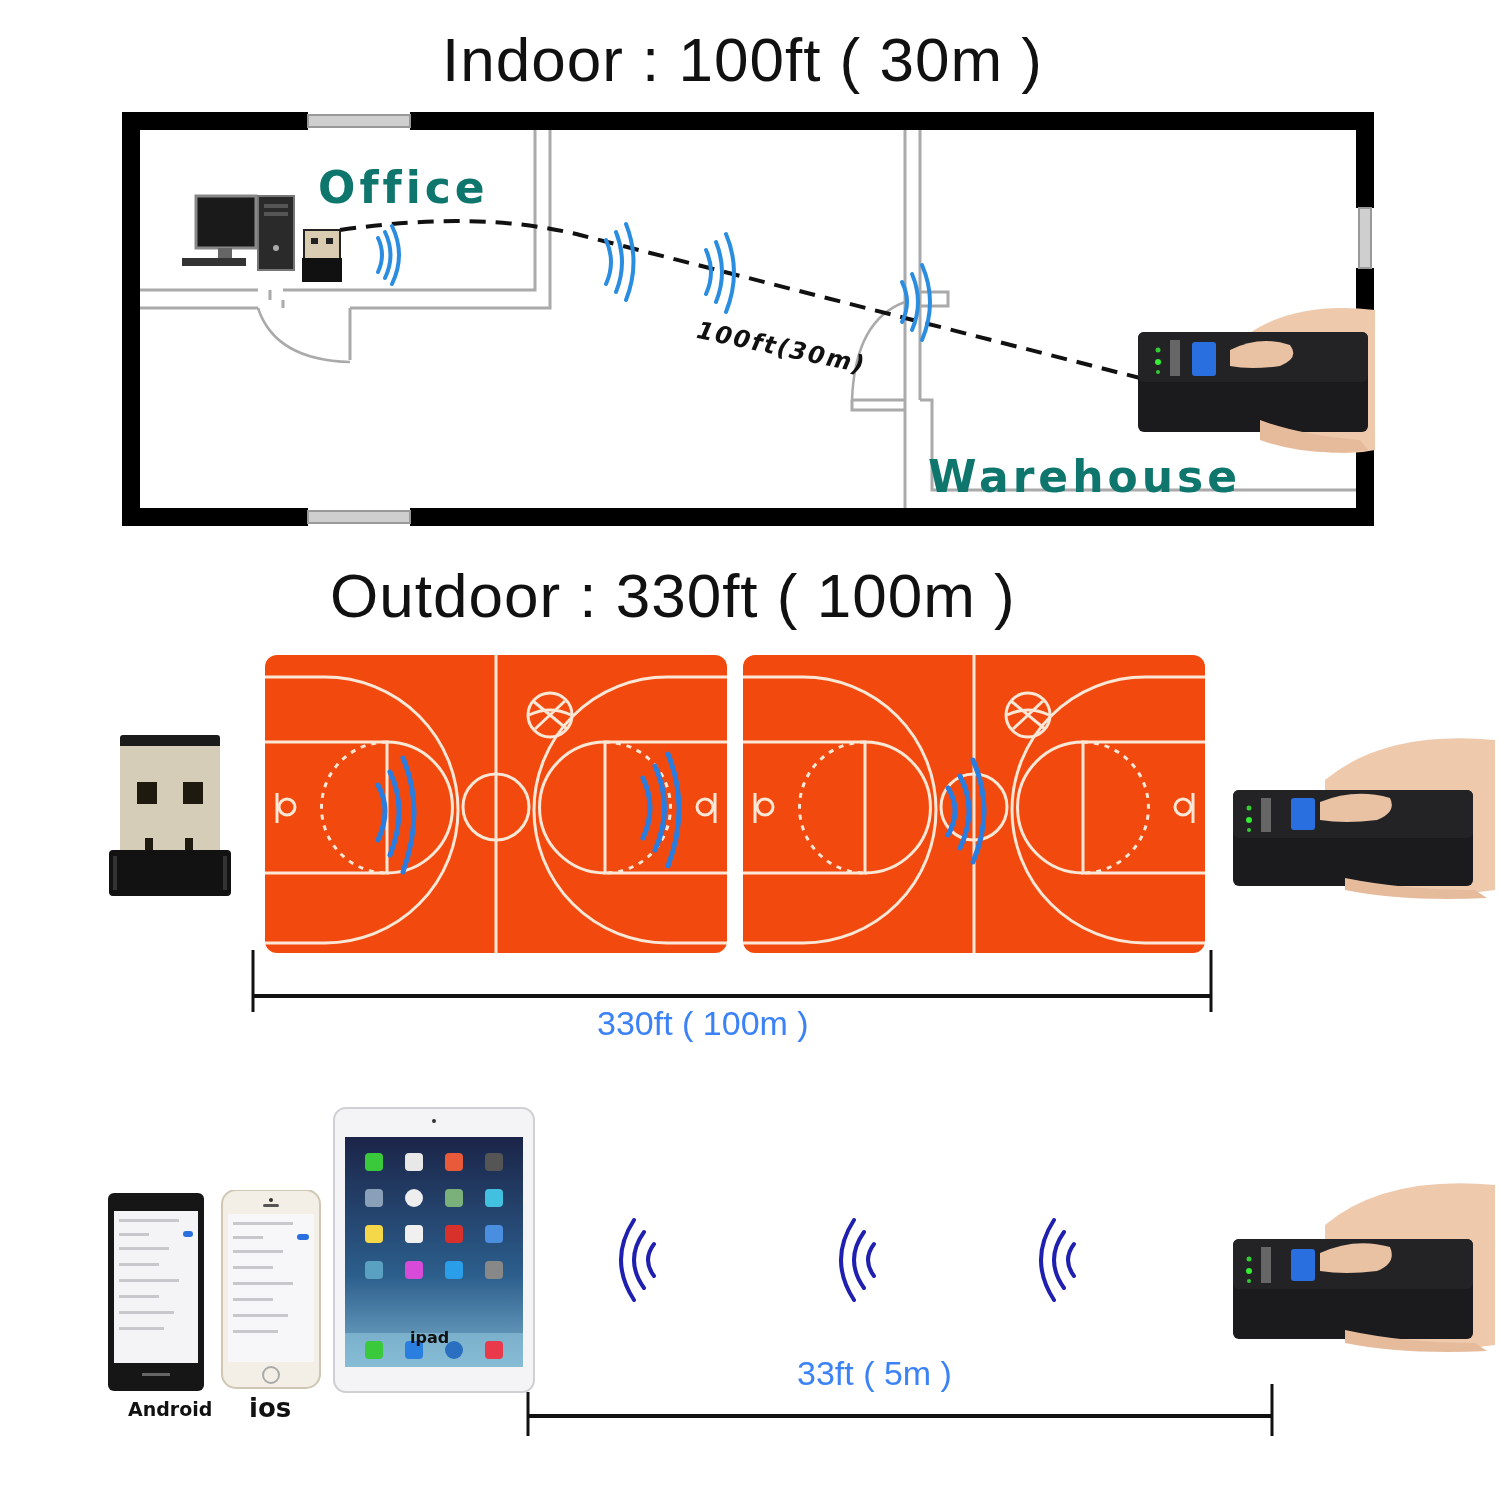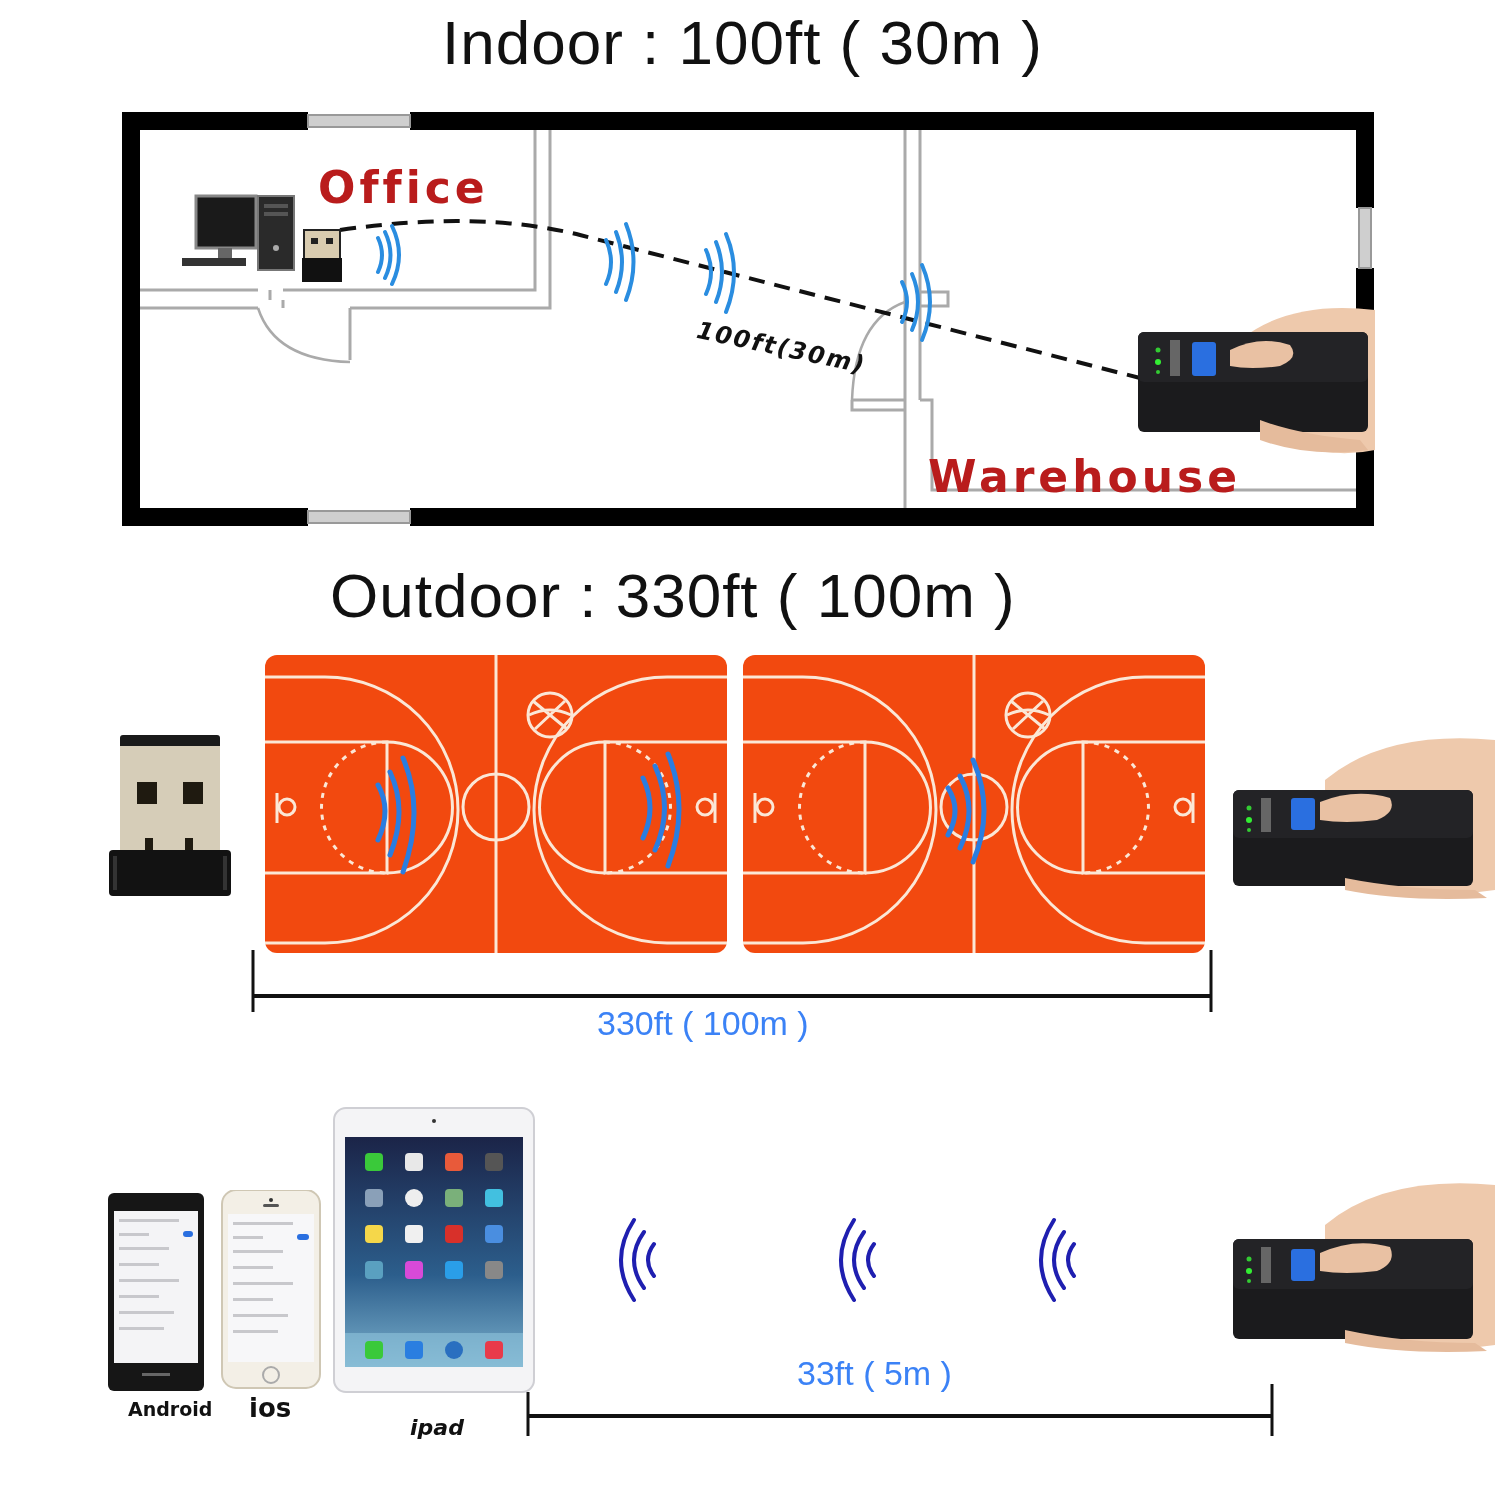--- a/index.html
+++ b/index.html
@@ -1,27 +1,27 @@
 <!DOCTYPE html>
 <html><head>
   <meta charset="utf-8">
   <style>
     html, body { margin: 0; padding: 0; background: #ffffff; }
     body { width: 1500px; height: 1500px; position: relative; overflow: hidden; font-family: "Liberation Sans", sans-serif; }
     .abs { position: absolute; }
     .title { font-family: "Liberation Sans", sans-serif; color: #111; font-size: 62px; white-space: nowrap; letter-spacing: 1px; }
-    .room-label { font-family: "DejaVu Sans", sans-serif; font-weight: bold; color: #b91c1c; font-size: 44px; letter-spacing: 4px; white-space: nowrap; }
+    .room-label { font-family: "DejaVu Sans", sans-serif; font-weight: bold; color: #0f766e; font-size: 44px; letter-spacing: 4px; white-space: nowrap; }
     .dist-label { font-family: "Liberation Sans", sans-serif; color: #3b82f6; font-size: 34px; white-space: nowrap; }
     .dev-label { font-family: "DejaVu Sans", sans-serif; font-weight: bold; color: #111; white-space: nowrap; }
     svg { display: block; }
   </style>
 </head>
 <body>
 
-<div class="abs title" style="left:442px; top:7px;text-align:center;">Indoor : 100ft ( 30m )</div>
+<div class="abs title" style="left:442px; top:24px;text-align:center;">Indoor : 100ft ( 30m )</div>
 
 <svg class="abs" style="left:0; top:0;" width="1500" height="540" viewBox="0 0 1500 540">
 
   <g fill="#000">
     <rect x="122" y="112" width="186" height="18"></rect>
     <rect x="410" y="112" width="964" height="18"></rect>
     <rect x="122" y="508" width="186" height="18"></rect>
     <rect x="410" y="508" width="964" height="18"></rect>
     <rect x="122" y="112" width="18" height="414"></rect>
     <rect x="1356" y="112" width="18" height="96"></rect>
@@ -245,21 +245,21 @@
     <rect x="12" y="226" width="178" height="34" fill="#8fc4dc" opacity="0.6"></rect>
     <rect x="32" y="234" width="18" height="18" rx="4" fill="#3ac93a"></rect>
     <rect x="72" y="234" width="18" height="18" rx="4" fill="#2a7ee0"></rect>
     <rect x="112" y="234" width="18" height="18" rx="9" fill="#2a6fc0"></rect>
     <rect x="152" y="234" width="18" height="18" rx="4" fill="#e83a4a"></rect>
   </g>
 </svg>
 
 <div class="abs dev-label" style="left:128px; top:1398px; font-size:19px;">Android</div>
 <div class="abs dev-label" style="left:249px; top:1393px; font-size:26px;">ios</div>
-<div class="abs dev-label" style="left:410px; top:1415px; font-size:22px;font-style:italic;">ipad</div>
+<div class="abs dev-label" style="left:410px; top:1328px; font-size:16px;">ipad</div>
 
 <svg class="abs" style="left:600px; top:1210px;" width="500" height="100" viewBox="0 0 500 100">
   <g fill="none" stroke="#1f1fb0" stroke-width="4" stroke-linecap="round">
     <g>
       <path d="M34 10 Q8 50 34 90"></path>
       <path d="M44 22 Q24 50 44 78"></path>
       <path d="M54 34 Q42 50 54 66"></path>
     </g>
     <g transform="translate(220,0)">
       <path d="M34 10 Q8 50 34 90"></path>

